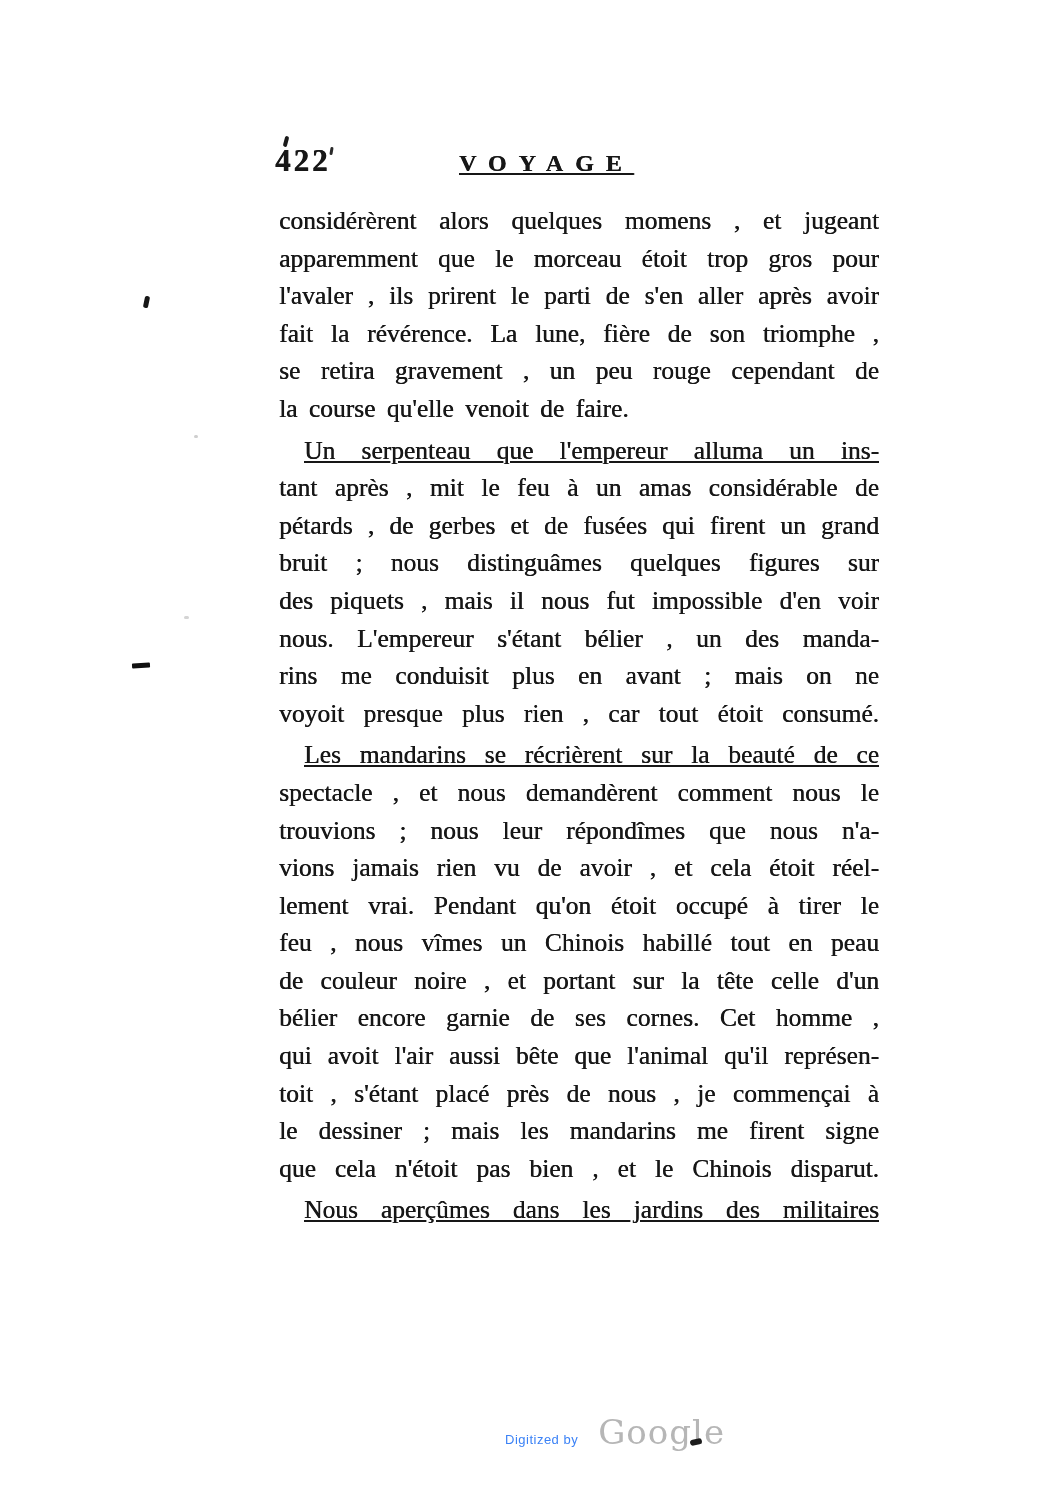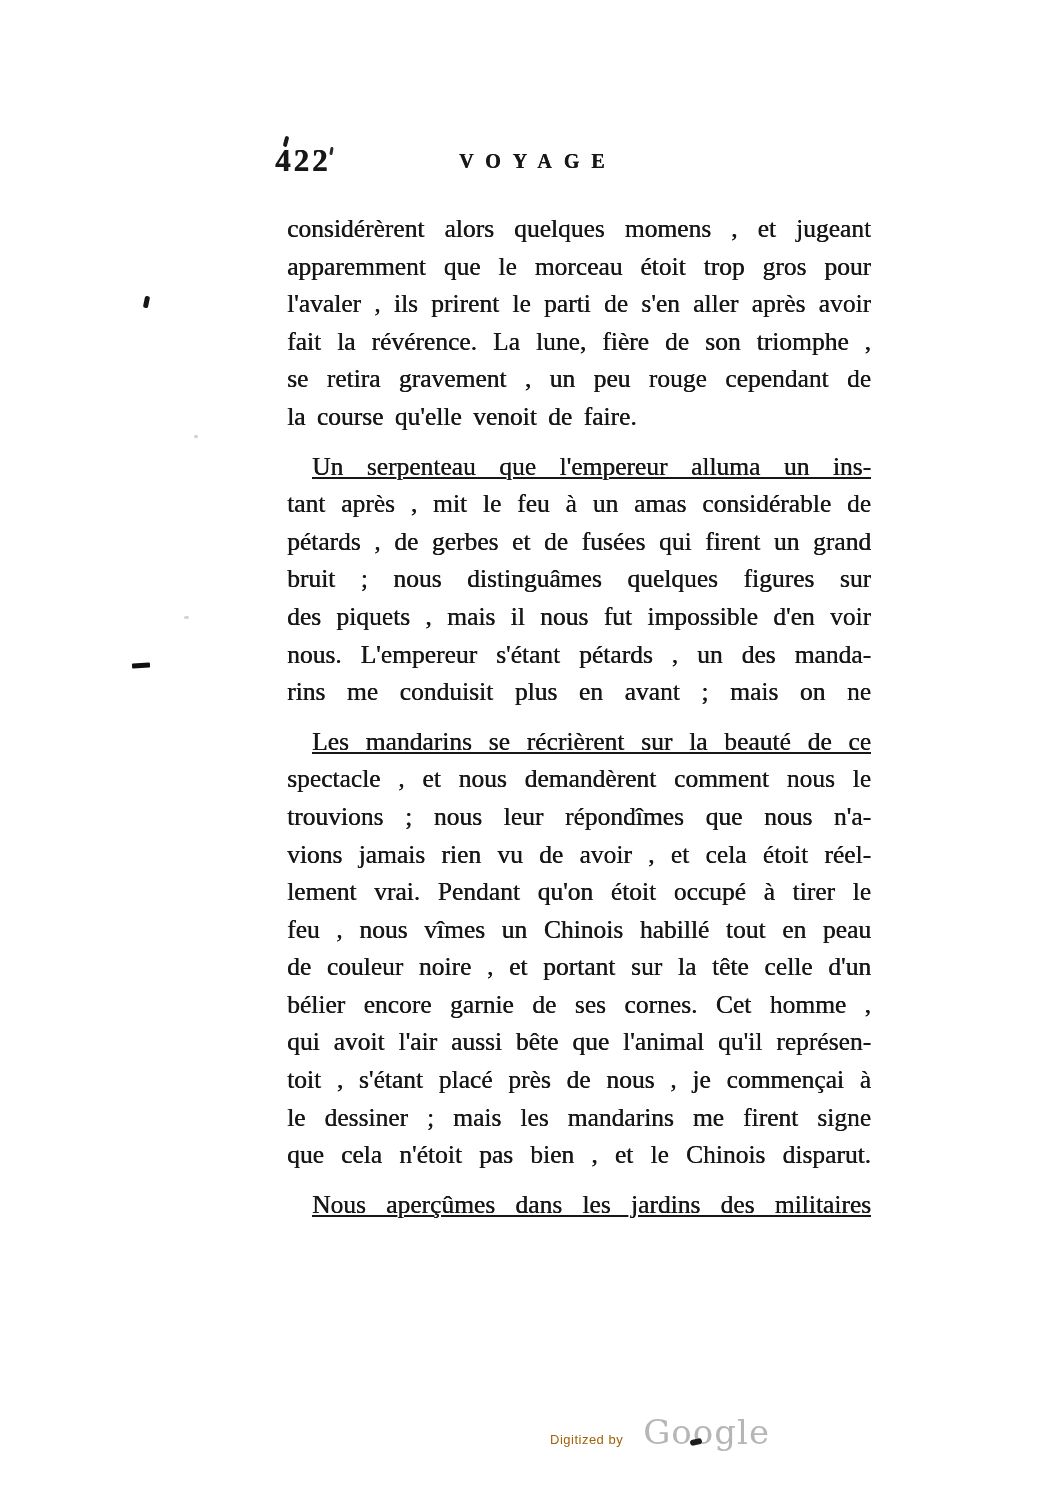--- a/index.html
+++ b/index.html
@@ -33,25 +33,26 @@
     left: 0;
     top: 0;
     font-size: 31px;
     font-weight: bold;
     letter-spacing: 3px;
   }
   .running-title {
     position: absolute;
     left: 184px;
     top: 7px;
-    font-size: 20px;
+    font-size: 24px;
     font-weight: bold;
     letter-spacing: 12px;
+    text-decoration: underline;
   }
-  .para { margin: 12px; }
+  .para { margin: 4px; }
   .line {
     height: 37.6px;
     line-height: 37.6px;
     text-align: justify;
     text-align-last: justify;
     overflow: hidden;
     white-space: nowrap;
   }
   .line-last {
     text-align-last: left;
@@ -97,22 +98,23 @@
           <div class="line">fait la révérence. La lune, fière de son triomphe ,</div>
           <div class="line">se retira gravement , un peu rouge cependant de</div>
           <div class="line line-last">la course qu'elle venoit de faire.</div>
         </div>
         <div class="para">
           <div class="line line-indent">Un serpenteau que l'empereur alluma un ins-</div>
           <div class="line">tant après , mit le feu à un amas considérable de</div>
           <div class="line">pétards , de gerbes et de fusées qui firent un grand</div>
           <div class="line">bruit ; nous distinguâmes quelques figures sur</div>
           <div class="line">des piquets , mais il nous fut impossible d'en voir</div>
-          <div class="line">nous. L'empereur s'étant pétards , un des manda-</div>
+          <div class="line">nous. L'empereur s'étant bélier , un des manda-</div>
           <div class="line">rins me conduisit plus en avant ; mais on ne</div>
+          <div class="line">voyoit presque plus rien , car tout étoit consumé.</div>
         </div>
         <div class="para">
           <div class="line line-indent">Les mandarins se récrièrent sur la beauté de ce</div>
           <div class="line">spectacle , et nous demandèrent comment nous le</div>
           <div class="line">trouvions ; nous leur répondîmes que nous n'a-</div>
           <div class="line">vions jamais rien vu de avoir , et cela étoit réel-</div>
           <div class="line">lement vrai. Pendant qu'on étoit occupé à tirer le</div>
           <div class="line">feu , nous vîmes un Chinois habillé tout en peau</div>
           <div class="line">de couleur noire , et portant sur la tête celle d'un</div>
           <div class="line">bélier encore garnie de ses cornes. Cet homme ,</div>
@@ -121,21 +123,21 @@
           <div class="line">le dessiner ; mais les mandarins me firent signe</div>
           <div class="line">que cela n'étoit pas bien , et le Chinois disparut.</div>
         </div>
         <div class="para">
           <div class="line line-indent">Nous aperçûmes dans les jardins des militaires</div>
         </div>
       </div>
   </div>
 
   <div class="watermark">
-    <span class="wm-prefix" style="color: #a16207; margin-left: 45px;">Digitized by</span>
+    <span class="wm-prefix" style="color: #3b82f6;">Digitized by</span>
     <span class="wm-logo" style="color: rgb(182, 182, 182);">Google</span>
   </div>
 
   <div id="artifacts">
       <span class="artifact" style="left: 284px; top: 136px; width: 4px; height: 11px; background: rgb(26, 26, 26); border-radius: 2px; transform: rotate(15deg); display: block; position: absolute;"></span>
       <span class="artifact" style="left: 330px; top: 147px; width: 3px; height: 8px; background: rgb(42, 42, 42); border-radius: 2px; transform: rotate(10deg); display: block; position: absolute;"></span>
       <span class="artifact" style="left: 144px; top: 296px; width: 5px; height: 12px; background: rgb(22, 22, 22); border-radius: 2px; transform: rotate(12deg); display: block; position: absolute;"></span>
       <span class="artifact" style="left: 132px; top: 663px; width: 18px; height: 5px; background: rgb(16, 16, 16); border-radius: 1px; transform: rotate(-3deg); display: block; position: absolute;"></span>
       <span class="artifact" style="left: 690px; top: 1439px; width: 12px; height: 6px; background: rgb(28, 28, 28); border-radius: 3px; transform: rotate(-12deg); display: block; position: absolute;"></span>
       <span class="artifact" style="left: 194px; top: 435px; width: 4px; height: 3px; background: rgb(207, 207, 207); border-radius: 2px; transform: rotate(0deg); display: block; position: absolute;"></span>

